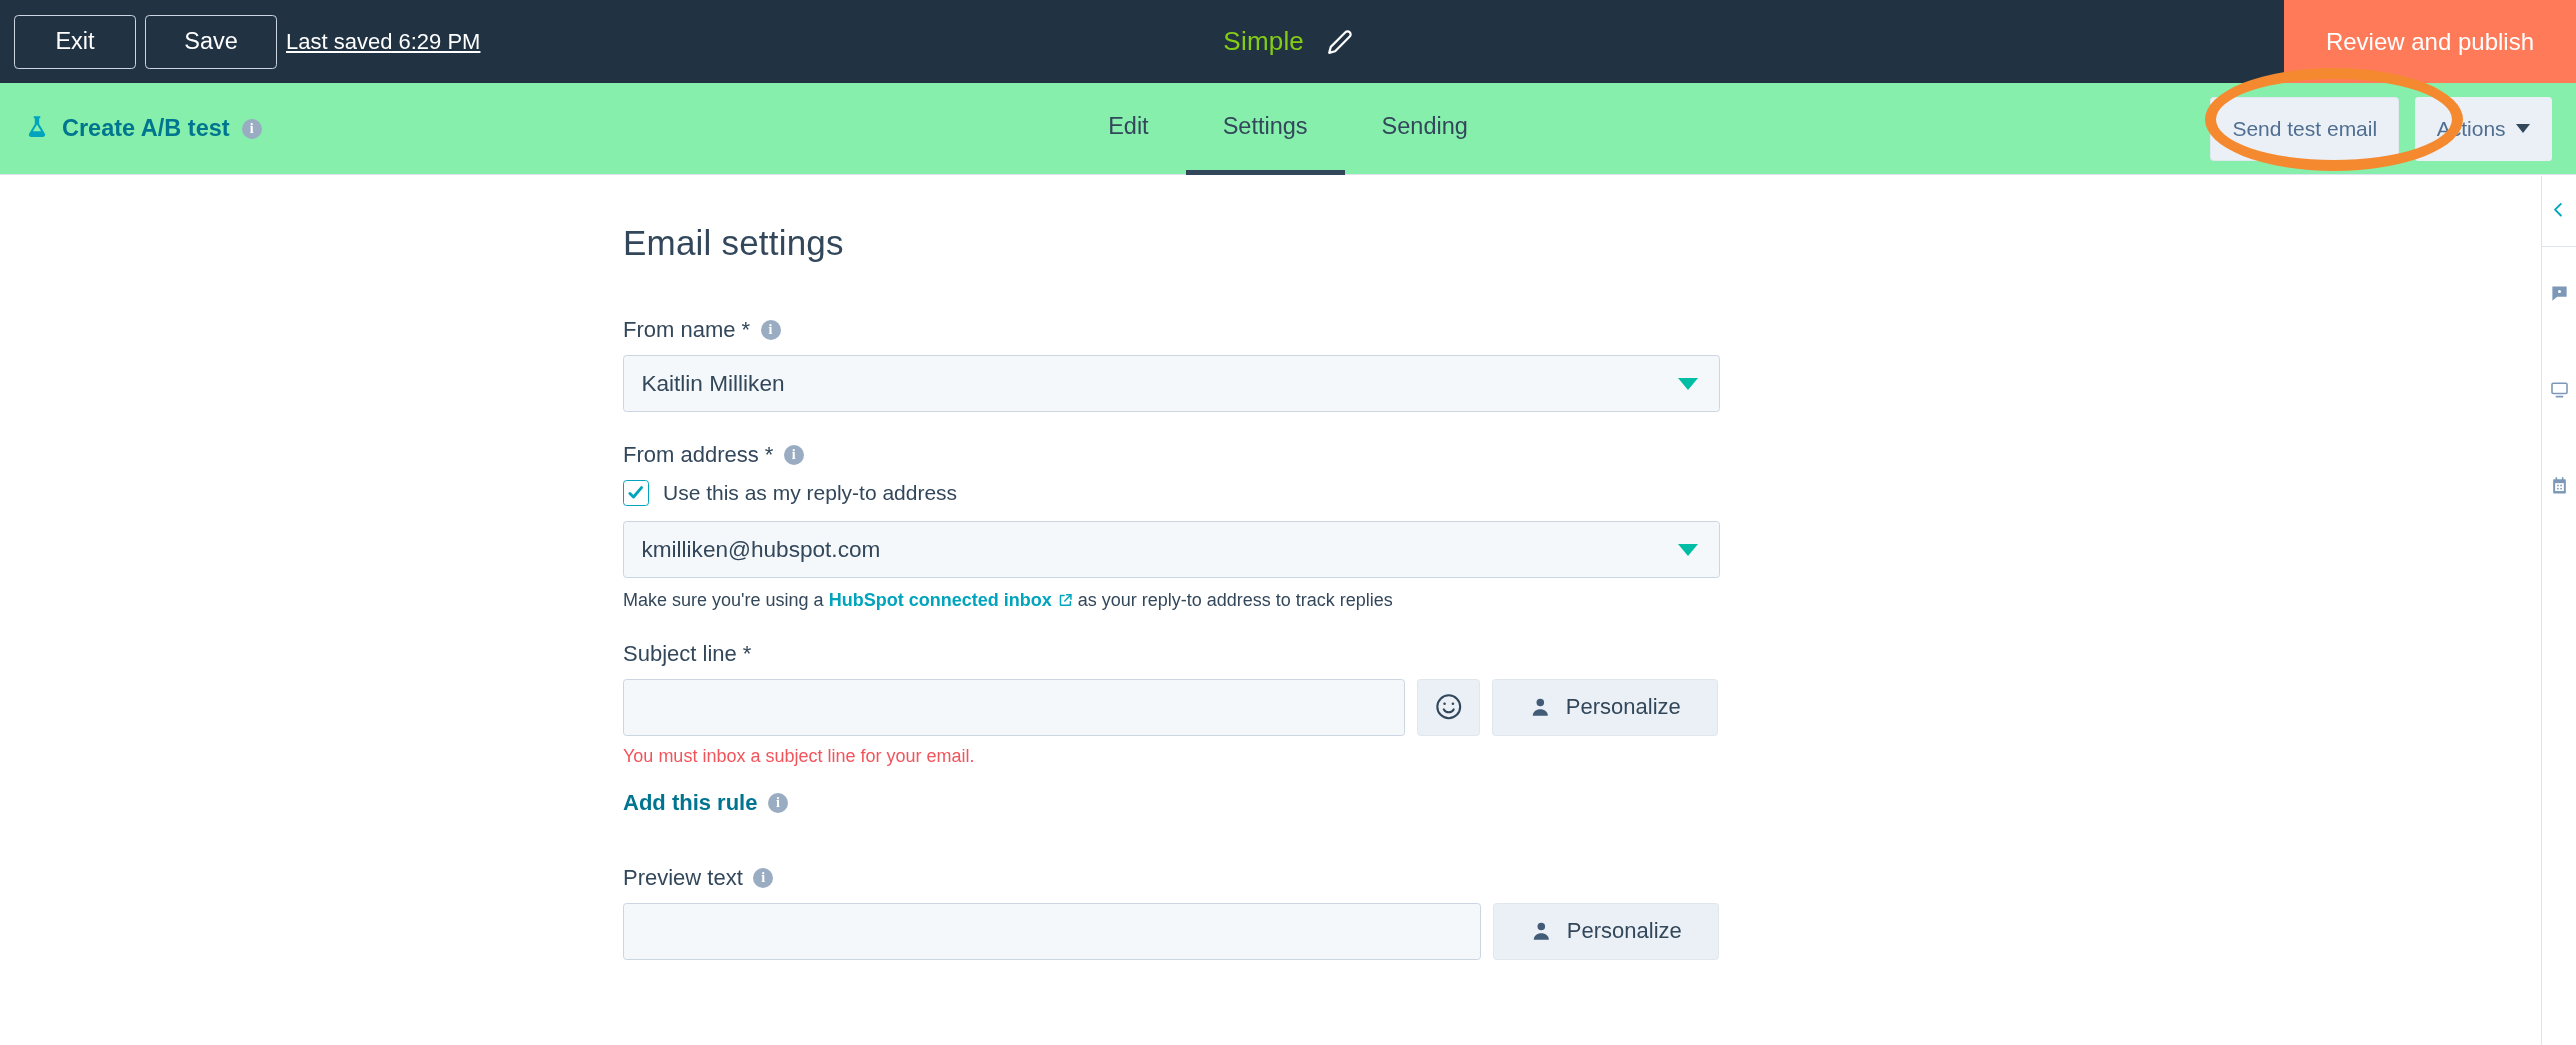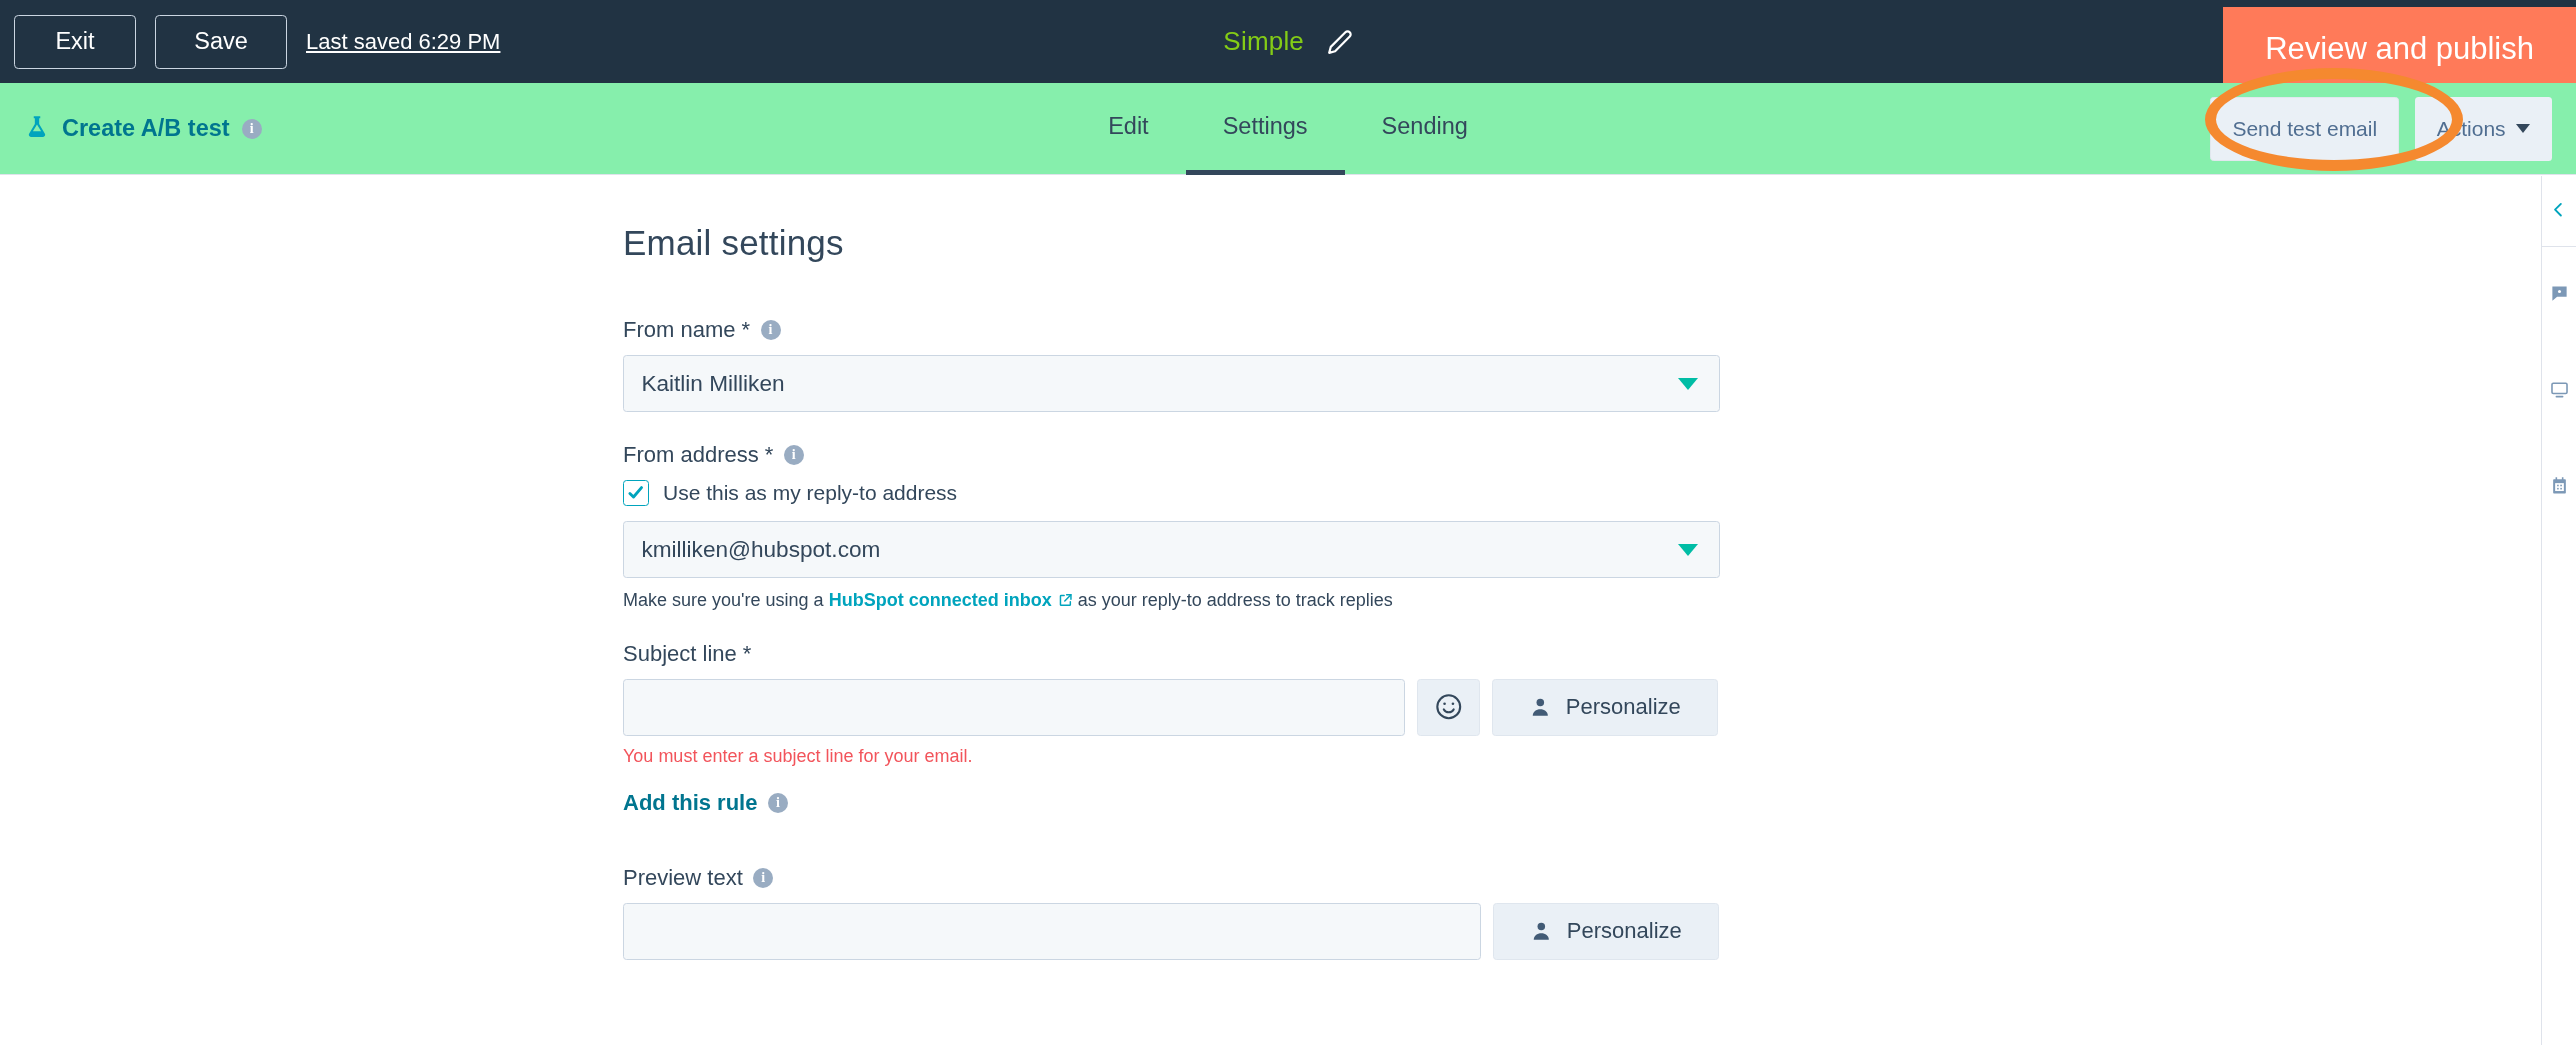--- a/index.html
+++ b/index.html
@@ -19,21 +19,21 @@
     width: 2576px;
     height: 83px;
     background: #213343;
     display: flex;
     align-items: center;
   }
   .top-left-group {
     display: flex;
     align-items: center;
     padding-left: 14px;
-    gap: 19px;
+    gap: 9px;
   }
   .outline-btn {
     border: 0.9px solid #cbd6e2;
     border-radius: 4.3px;
     background: transparent;
     color: #ffffff;
     font-family: "Liberation Sans", sans-serif;
     font-size: 23.5px;
     height: 54px;
     padding: 0 24px;
@@ -71,27 +71,27 @@
     pointer-events: auto;
   }
   #edit-title-icon {
     pointer-events: auto;
     cursor: pointer;
     display: flex;
     align-items: center;
   }
   #review-publish-button {
     position: absolute;
-    right: 0; top: 7px;
+    right: 0; top: 0;
     height: 83px;
     background: #ff7a59;
     color: #ffffff;
     border: none;
     font-family: "Liberation Sans", sans-serif;
-    font-size: 31px;
+    font-size: 24px;
     padding: 0 42px;
     cursor: pointer;
     display: flex;
     align-items: center;
     white-space: nowrap;
   }
 
   
   #sub-nav {
     position: absolute;
@@ -499,21 +499,21 @@
           </svg>
         </button>
         <button class="personalize-btn">
           <svg width="22.6" height="22.6" viewBox="0 0 24 24" fill="#425b76">
             <circle cx="12" cy="7" r="4"></circle>
             <path d="M4 21c0-4.4 3.6-7 8-7s8 2.6 8 7z"></path>
           </svg>
           <span>Personalize</span>
         </button>
       </div>
-      <div class="error-text">You must enter a subject line for your email.</div>
+      <div class="error-text">You must inbox a subject line for your email.</div>
       <div id="smart-rule-link">
         <span class="label">Add this rule</span>
         <span class="info-icon">i</span>
       </div>
     </div>
 
     <div class="field-block" style="margin-top:49px;">
       <div class="field-label">
         <span>Preview text</span>
         <span class="info-icon">i</span>

